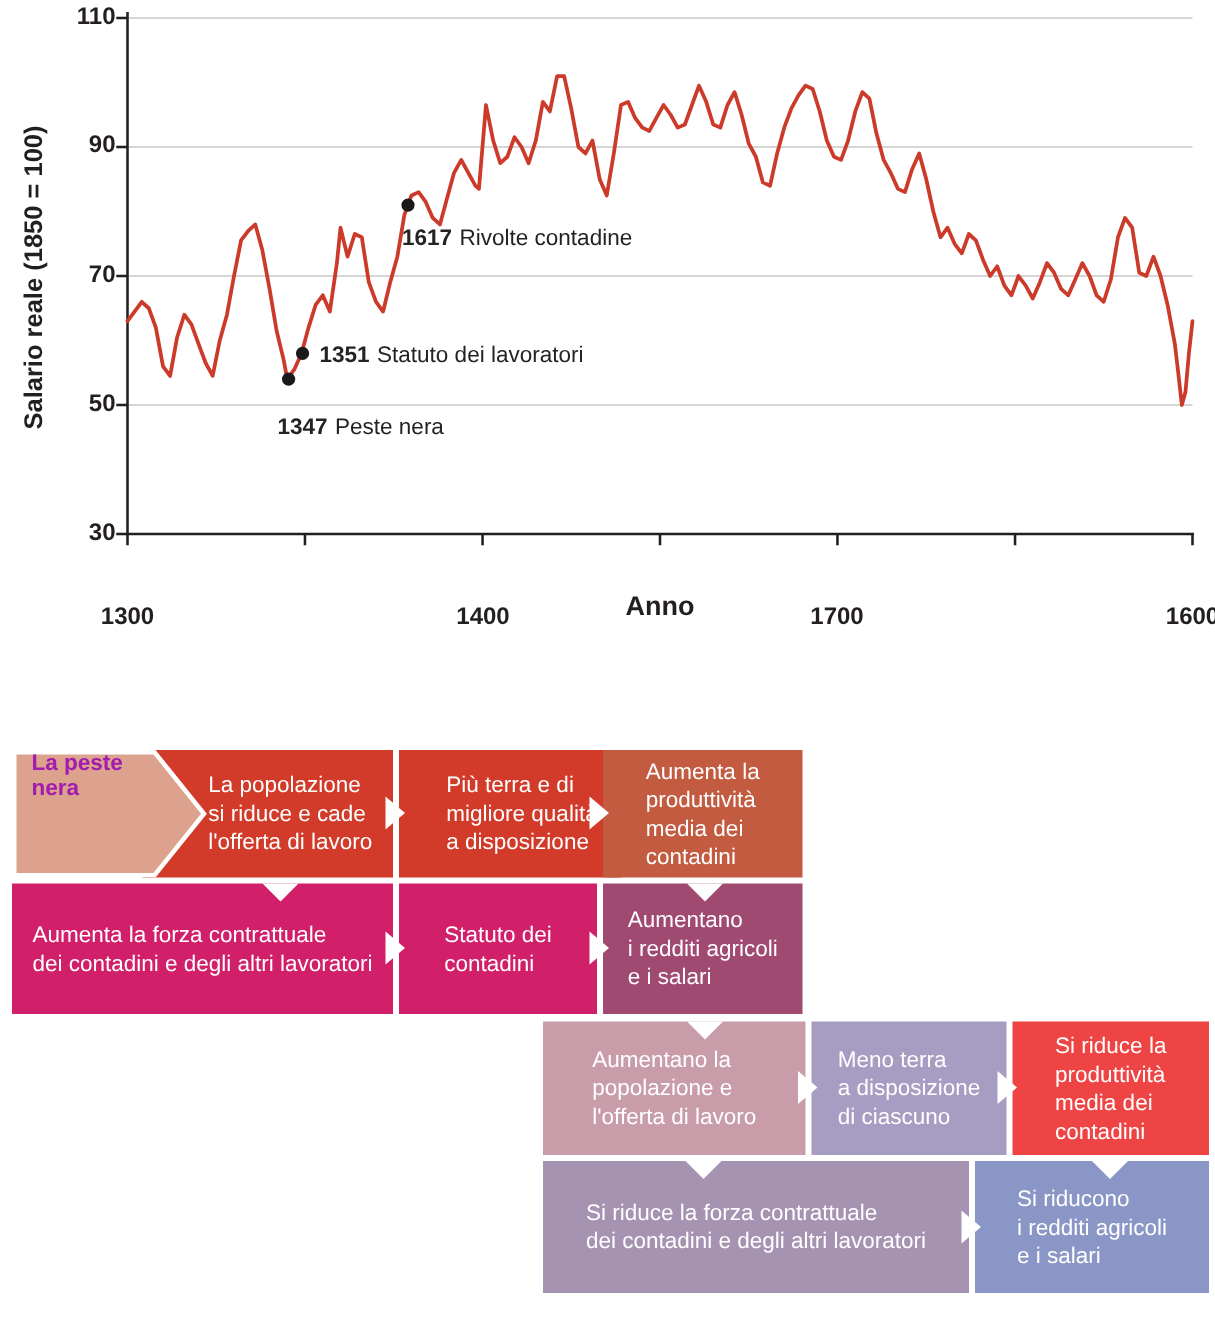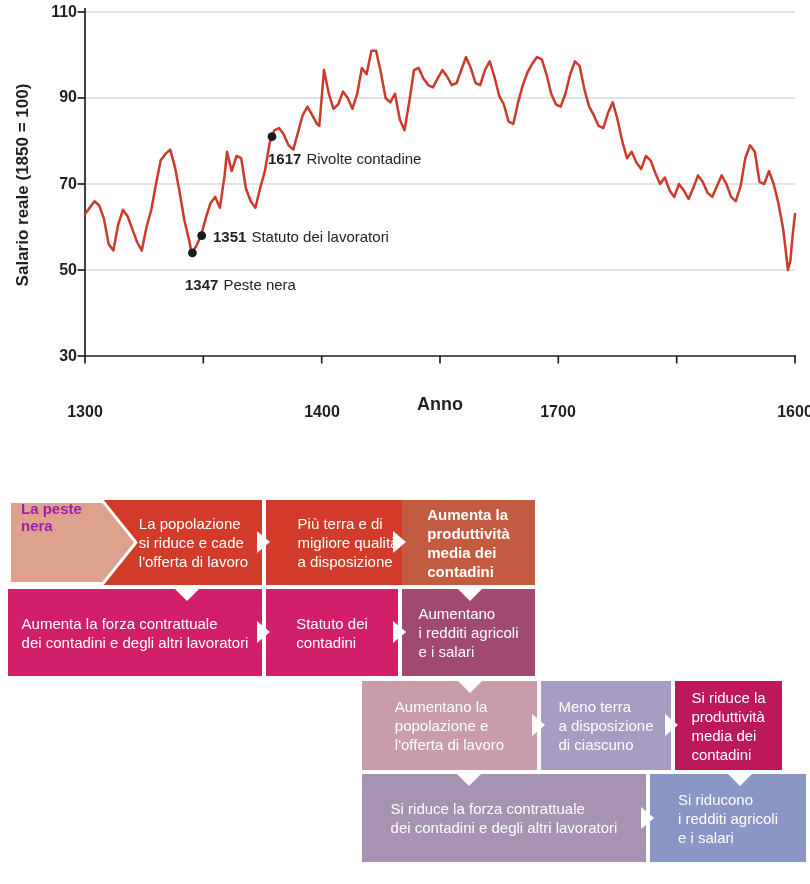--- a/index.html
+++ b/index.html
@@ -91,21 +91,21 @@
     <div class="fbox" style="left: 95px; top: 500px; width: 167px; height: 85px; padding-left: 30px; box-sizing: border-box; background-color: rgb(210, 59, 42);">
       <span>La popolazione
 si riduce e cade
 l'offerta di lavoro</span>
       </div>
     <div class="fbox" style="left: 266px; top: 500px; width: 132px; height: 85px; background-color: rgb(210, 59, 42); padding-left: 16px;">
       <span>Più terra e di
 migliore qualità
 a disposizione</span>
       </div>
-    <div class="fbox" style="left: 402px; top: 500px; width: 133px; height: 85px; background-color: rgb(195, 91, 64); font-weight: bold;">
+    <div class="fbox" style="left: 402px; top: 500px; width: 133px; height: 85px; background-color: rgb(195, 91, 64);">
       <span>Aumenta la
 produttività
 media dei
 contadini</span>
       </div>
 
     <svg style="position:absolute;left:8px;top:500px;z-index:2" width="131" height="85" viewBox="0 0 131 85">
       <polygon points="1.5,1.5 95,1.5 128,42.5 95,83.5 1.5,83.5" stroke="#ffffff" stroke-width="3" fill="#dca28e"></polygon>
     </svg>
     <div class="chev-label" style="left:8px;top:500px;width:95px;height:85px;z-index:2">
@@ -129,21 +129,21 @@
     <div class="fbox" style="left: 362px; top: 681px; width: 175px; height: 89px; background-color: rgb(200, 157, 169);">
       <span>Aumentano la
 popolazione e
 l'offerta di lavoro</span>
       </div>
     <div class="fbox" style="left: 541px; top: 681px; width: 130px; height: 89px; background-color: rgb(167, 156, 194);">
       <span>Meno terra
 a disposizione
 di ciascuno</span>
       </div>
-    <div class="fbox" style="left: 675px; top: 681px; width: 107px; height: 89px; background-color: #be185d;">
+    <div class="fbox" style="left: 675px; top: 681px; width: 131px; height: 89px; background-color: #ef4444;">
       <span>Si riduce la
 produttività
 media dei
 contadini</span>
       </div>
 
     <div class="fbox" style="left: 362px; top: 774px; width: 284px; height: 88px; background-color: rgb(166, 147, 178);">
       <span>Si riduce la forza contrattuale
 dei contadini e degli altri lavoratori</span>
       </div>

